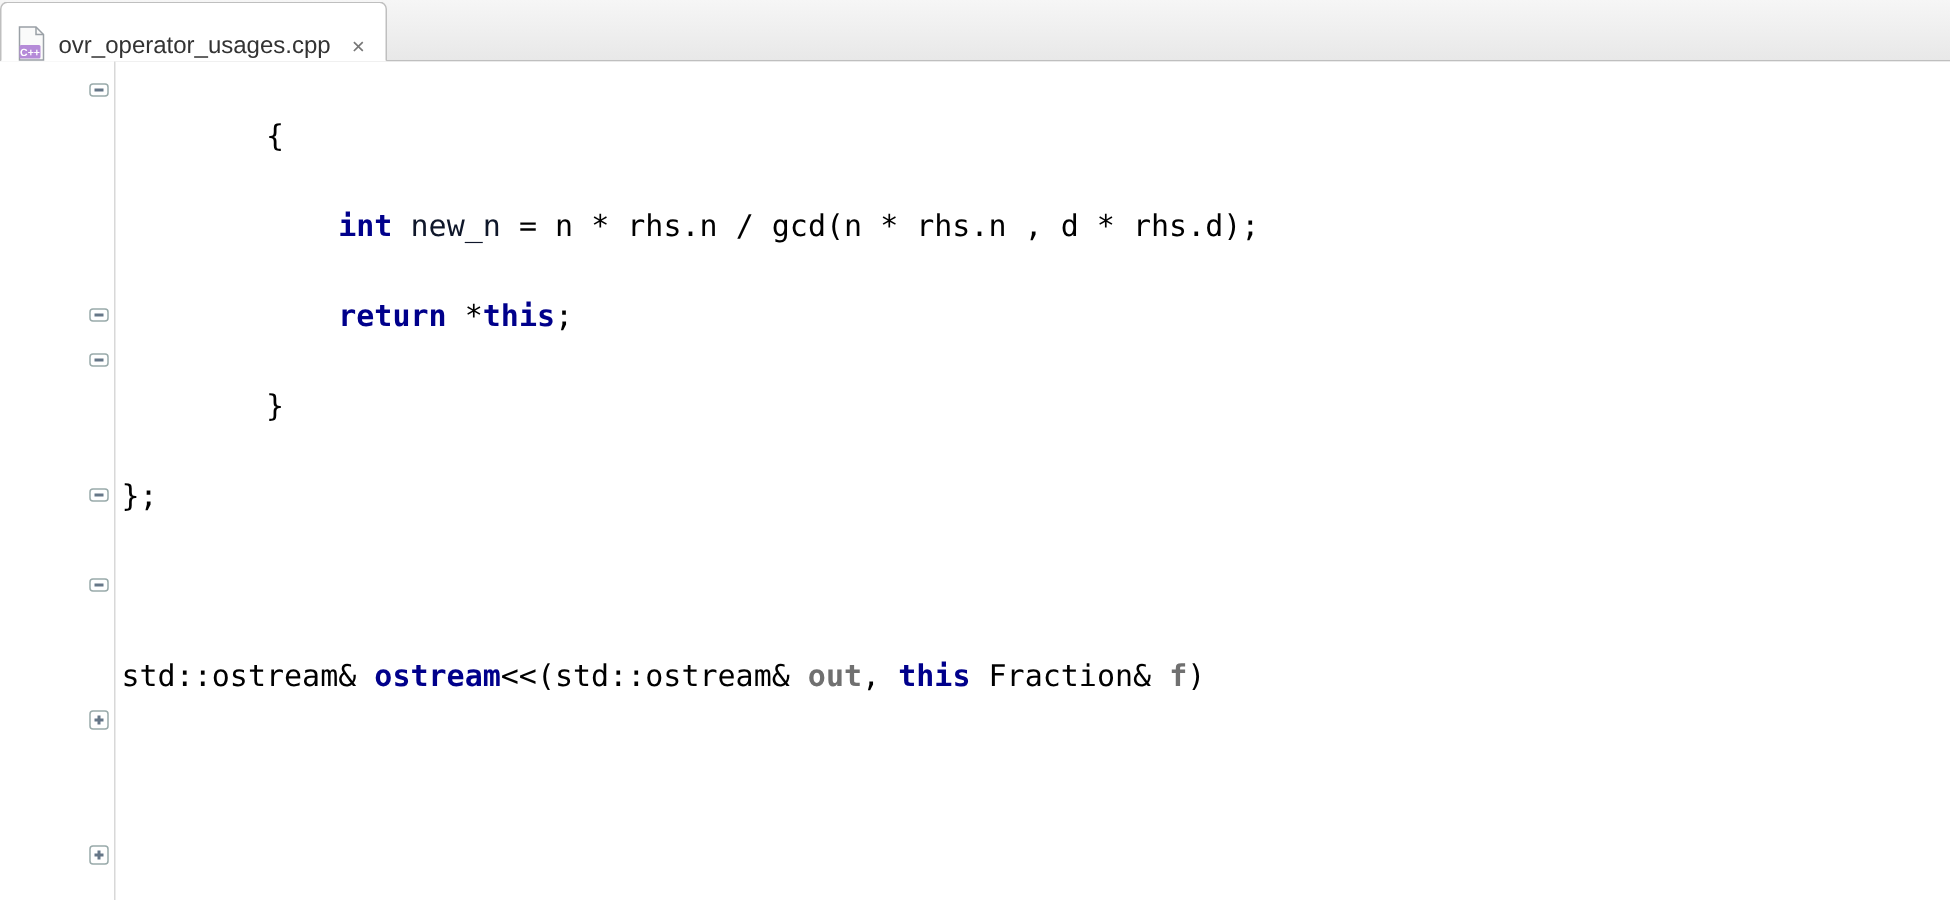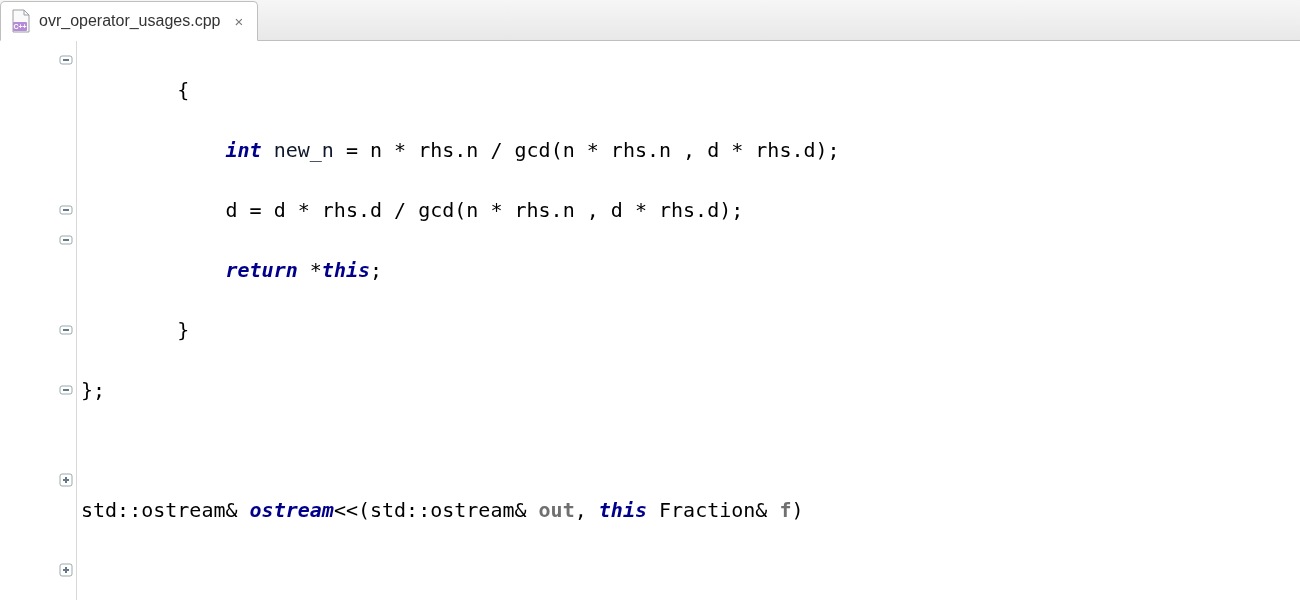--- a/index.html
+++ b/index.html
@@ -14,21 +14,21 @@
   .tabbar {
     height: 41px;
     background: linear-gradient(to bottom, #f6f6f6, #e8e8e8);
     border-bottom: 1px solid #bfbfbf;
     display: flex;
     align-items: flex-end;
     font-family: -apple-system, "Helvetica Neue", Arial, sans-serif;
   }
   .tab {
     display: flex;
-    align-items: center;
+    align-items: flex-end;
     height: 40px;
     padding: 0 14px 0 10px;
     background: #ffffff;
     border: 1px solid #bfbfbf;
     border-bottom: 1px solid #ffffff;
     border-top-left-radius: 5px;
     border-top-right-radius: 5px;
     margin-bottom: -1px;
     gap: 8px;
     font-size: 16px;
@@ -76,21 +76,21 @@
     cursor: pointer;
   }
   .fold-mark svg { display:block; }
   .code {
     flex: 1;
     padding: 4px 0 0 4px;
     line-height: 30px;
     white-space: pre;
     color: #000;
   }
-  .kw   { color: #00008b; font-weight: bold; font-style: italic; }                       
+  .kw   { color: #00008b; font-weight: bold; }                       
   .ident{ color: #0f172a; }
   .param{ color: #707070; font-weight: bold; }
   .line { height: 30px; }
 </style>
 </head>
 <body>
 
 <div class="tabbar">
   <div class="tab">
     <span class="file-icon">
@@ -153,21 +153,20 @@
           <rect x="1" y="1" width="12" height="12" rx="2" fill="#fff" stroke="#9aa"></rect>
           <line x1="4" y1="7" x2="10" y2="7" stroke="#678" stroke-width="2"></line>
           <line x1="7" y1="4" x2="7" y2="10" stroke="#678" stroke-width="2"></line>
         </svg>
     </span>
   </div>
 
   <div class="code">
 <div class="line"><span>        {</span></div>
 <div class="line"><span>            </span><span class="kw">int</span><span> </span><span class="ident">new_n</span><span> = n * rhs.n / gcd(n * rhs.n , d * rhs.d);</span></div>
-<div class="line"><span>            d = d * rhs.d / gcd(n * rhs.n , d * rhs.d);</span></div>
 <div class="line"><span>            </span><span class="kw">return</span><span> *</span><span class="kw">this</span><span>;</span></div>
 <div class="line"><span>        }</span></div>
 <div class="line"><span>};</span></div>
 <div class="line"><span></span></div>
 <div class="line"><span>std::ostream&amp; </span><span class="kw">ostream</span><span>&lt;&lt;(std::ostream&amp; </span><span class="param">out</span><span>, </span><span class="kw">this</span><span> Fraction&amp; </span><span class="param">f</span><span>)</span></div>
 
 
 
 
 

